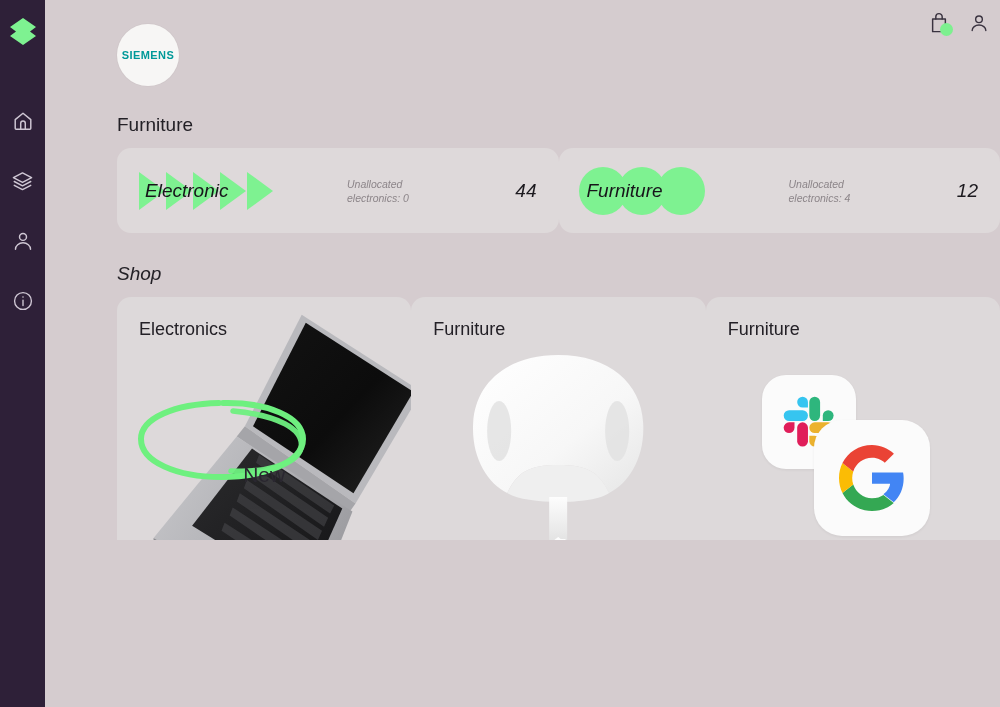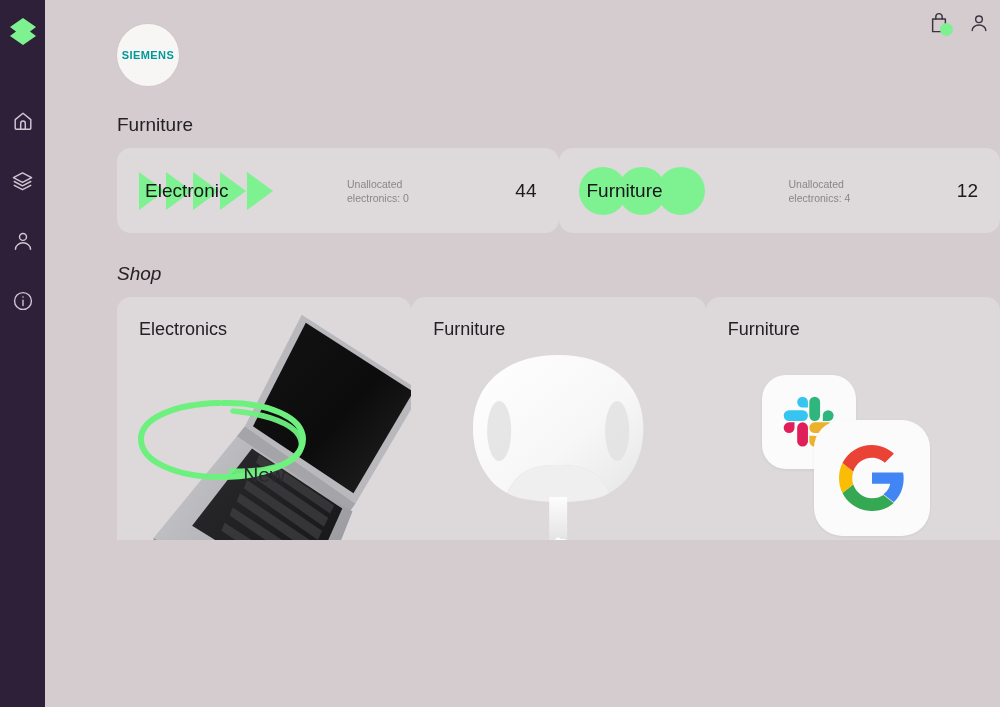--- a/index.html
+++ b/index.html
@@ -117,20 +117,21 @@
     margin: 28px 0 12px 72px;
     font-family: "Liberation Sans", sans-serif;
   }
   .section-title.shop { margin-top: 30px; font-style: italic; }
 
   
   .inventory-row {
     display: flex;
     margin-left: 72px;
     padding-right: 0;
+    font-style: italic;
   }
   .inv-card {
     background: #ded9da;
     border-radius: 14px;
     height: 85px;
     flex: 1 1 0;
     min-width: 0;
     display: flex;
     align-items: center;
     padding: 0 22px 0 20px;

